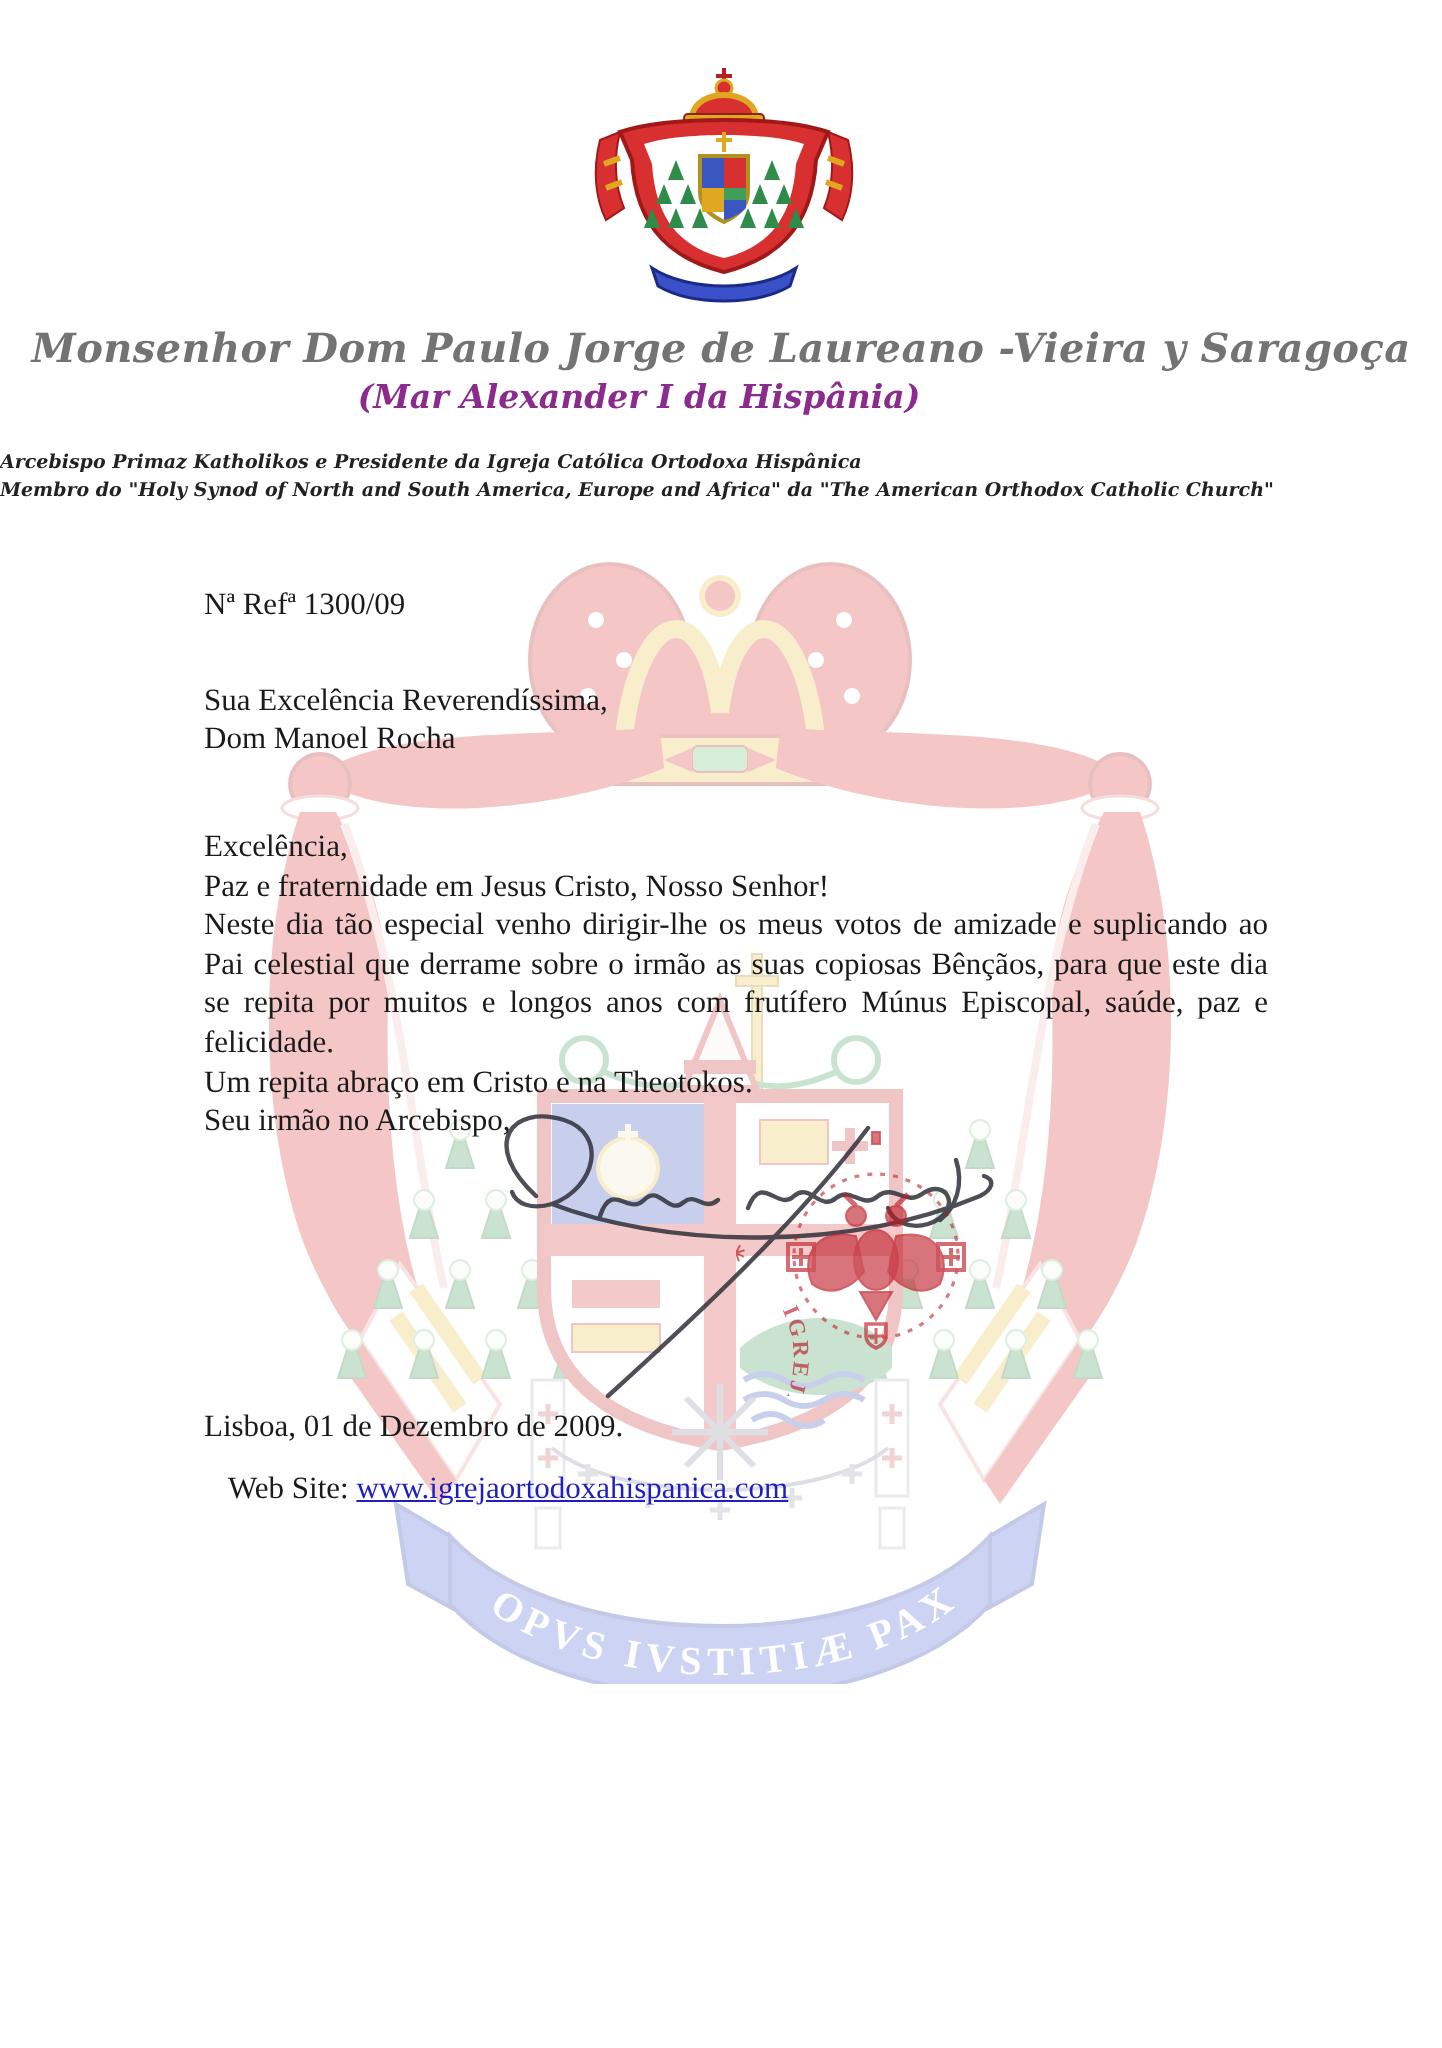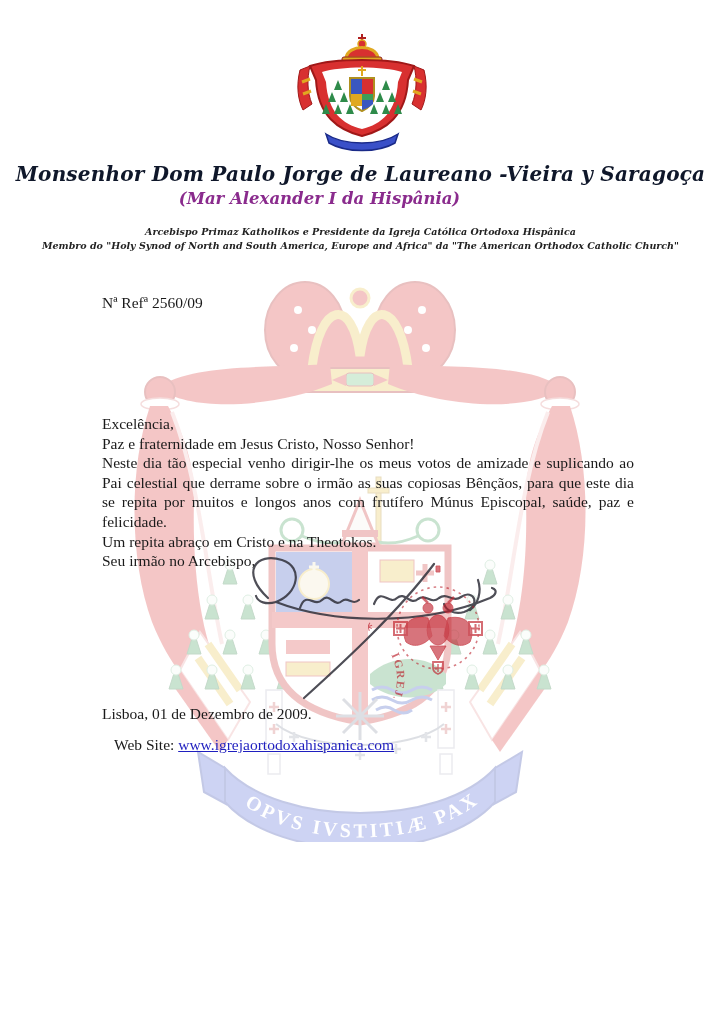--- a/index.html
+++ b/index.html
@@ -5,29 +5,29 @@
   html,body{margin:0;padding:0;background:#ffffff;}
   #page{
     position:relative;width:721px;height:1024px;background:#ffffff;
     overflow:hidden;font-family:"Liberation Serif",serif;color:#1a1a1a;
   }
   .abs{position:absolute;}
   
   .title1{
     top:162px;left:0;width:721px;text-align:center;
     font-family:"DejaVu Serif",serif;font-style:italic;font-weight:bold;
-    font-size:20px;color:#0f172a;letter-spacing:.2px;z-index:5;
+    font-size:20px;color:#737373;letter-spacing:.2px;z-index:5;
   }
   .title2{
     top:189px;left:0;width:639px;text-align:center;
     font-family:"DejaVu Serif",serif;font-style:italic;font-weight:bold;
     font-size:16.5px;color:#8a2b8d;z-index:5;
   }
   .subtitles{
-    top:225px;left:0;width:721px;text-align:center;z-index:5;
+    top:225px;left:0;width:721px;text-align:left;z-index:5;
     font-family:"DejaVu Serif",serif;font-style:italic;font-weight:bold;
     font-size:9.5px;line-height:13.5px;color:#222;
   }
   
   .ref{top:294px;left:102px;font-size:15.5px;z-index:5;}
   .recipient{top:341px;left:102px;font-size:15.5px;line-height:19px;z-index:5;}
   .bodyblock{top:414px;left:102px;width:532px;font-size:15.5px;line-height:19.6px;z-index:5;}
   .bodyblock .just{text-align:justify;}
   .datewrap{top:705px;left:102px;font-size:15.5px;z-index:5;}
   .webwrap{top:736px;left:102px;font-size:15.5px;z-index:5;margin-left:12px;}
@@ -199,22 +199,26 @@
     </g>
   </svg>
 
   <div class="abs title1">Monsenhor Dom Paulo Jorge de Laureano -Vieira y Saragoça</div>
   <div class="abs title2">(Mar Alexander I da Hispânia)</div>
   <div class="abs subtitles">
     <div>Arcebispo Primaz Katholikos e Presidente da Igreja Católica Ortodoxa Hispânica</div>
     <div>Membro do "Holy Synod of North and South America, Europe and Africa" da "The American Orthodox Catholic Church"</div>
   </div>
 
-  <div class="abs ref">Nª Refª 2560/09</div>
-
+  <div class="abs ref">Nª Refª 1300/09</div>
+
+  <div class="abs recipient">
+    <div>Sua Excelência Reverendíssima,</div>
+    <div>Dom Manoel Rocha</div>
+  </div>
 
   <div class="abs bodyblock">
     <div>Excelência,</div>
     <div>Paz e fraternidade em Jesus Cristo, Nosso Senhor!</div>
     <div class="just">Neste dia tão especial venho dirigir-lhe os meus votos de amizade e suplicando ao Pai celestial que derrame sobre o irmão as suas copiosas Bênçãos, para que este dia se repita por muitos e longos anos com frutífero Múnus Episcopal, saúde, paz e felicidade.</div>
     <div>Um repita abraço em Cristo e na Theotokos.</div>
     <div>Seu irmão no Arcebispo,</div>
   </div>
 
   <svg class="abs signature" width="270" height="170" viewBox="0 0 270 170">

